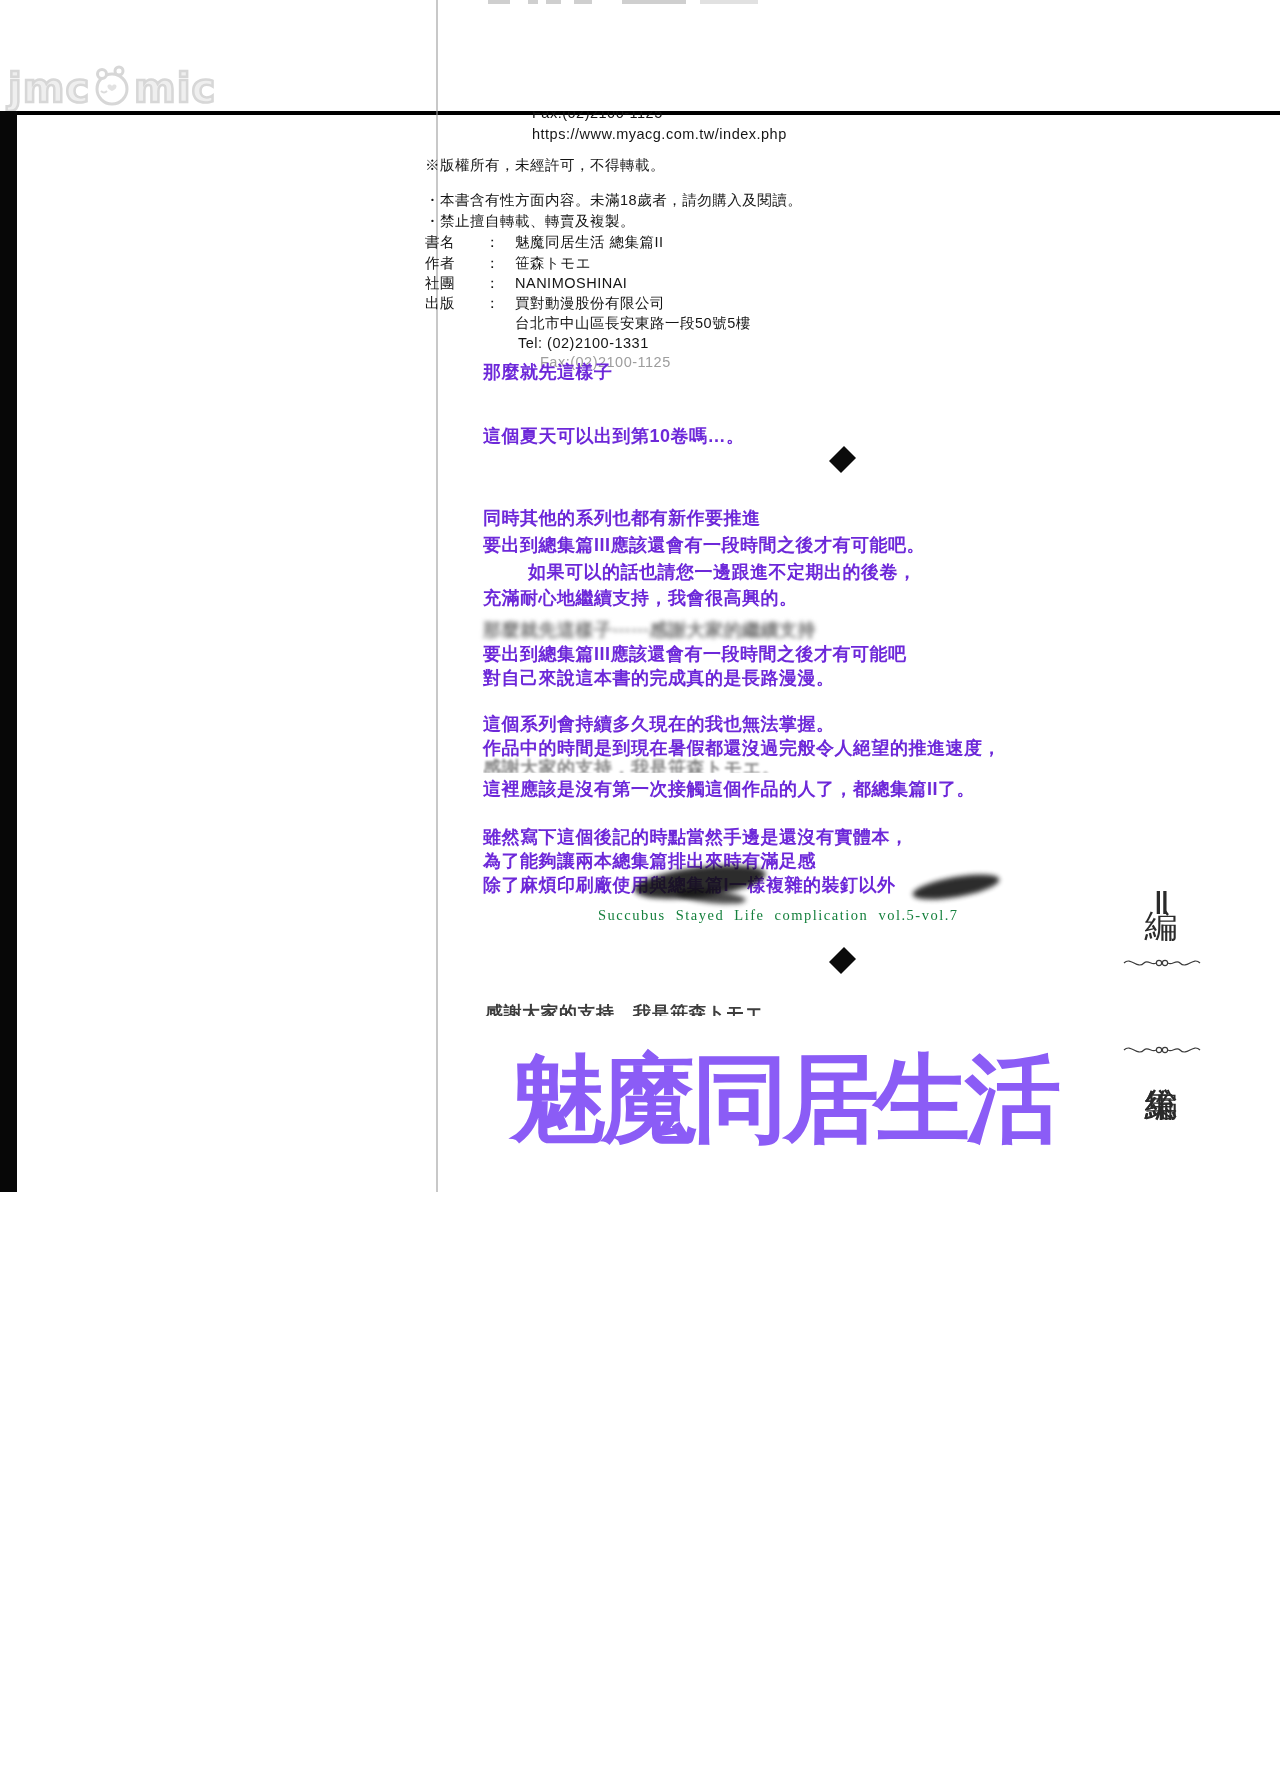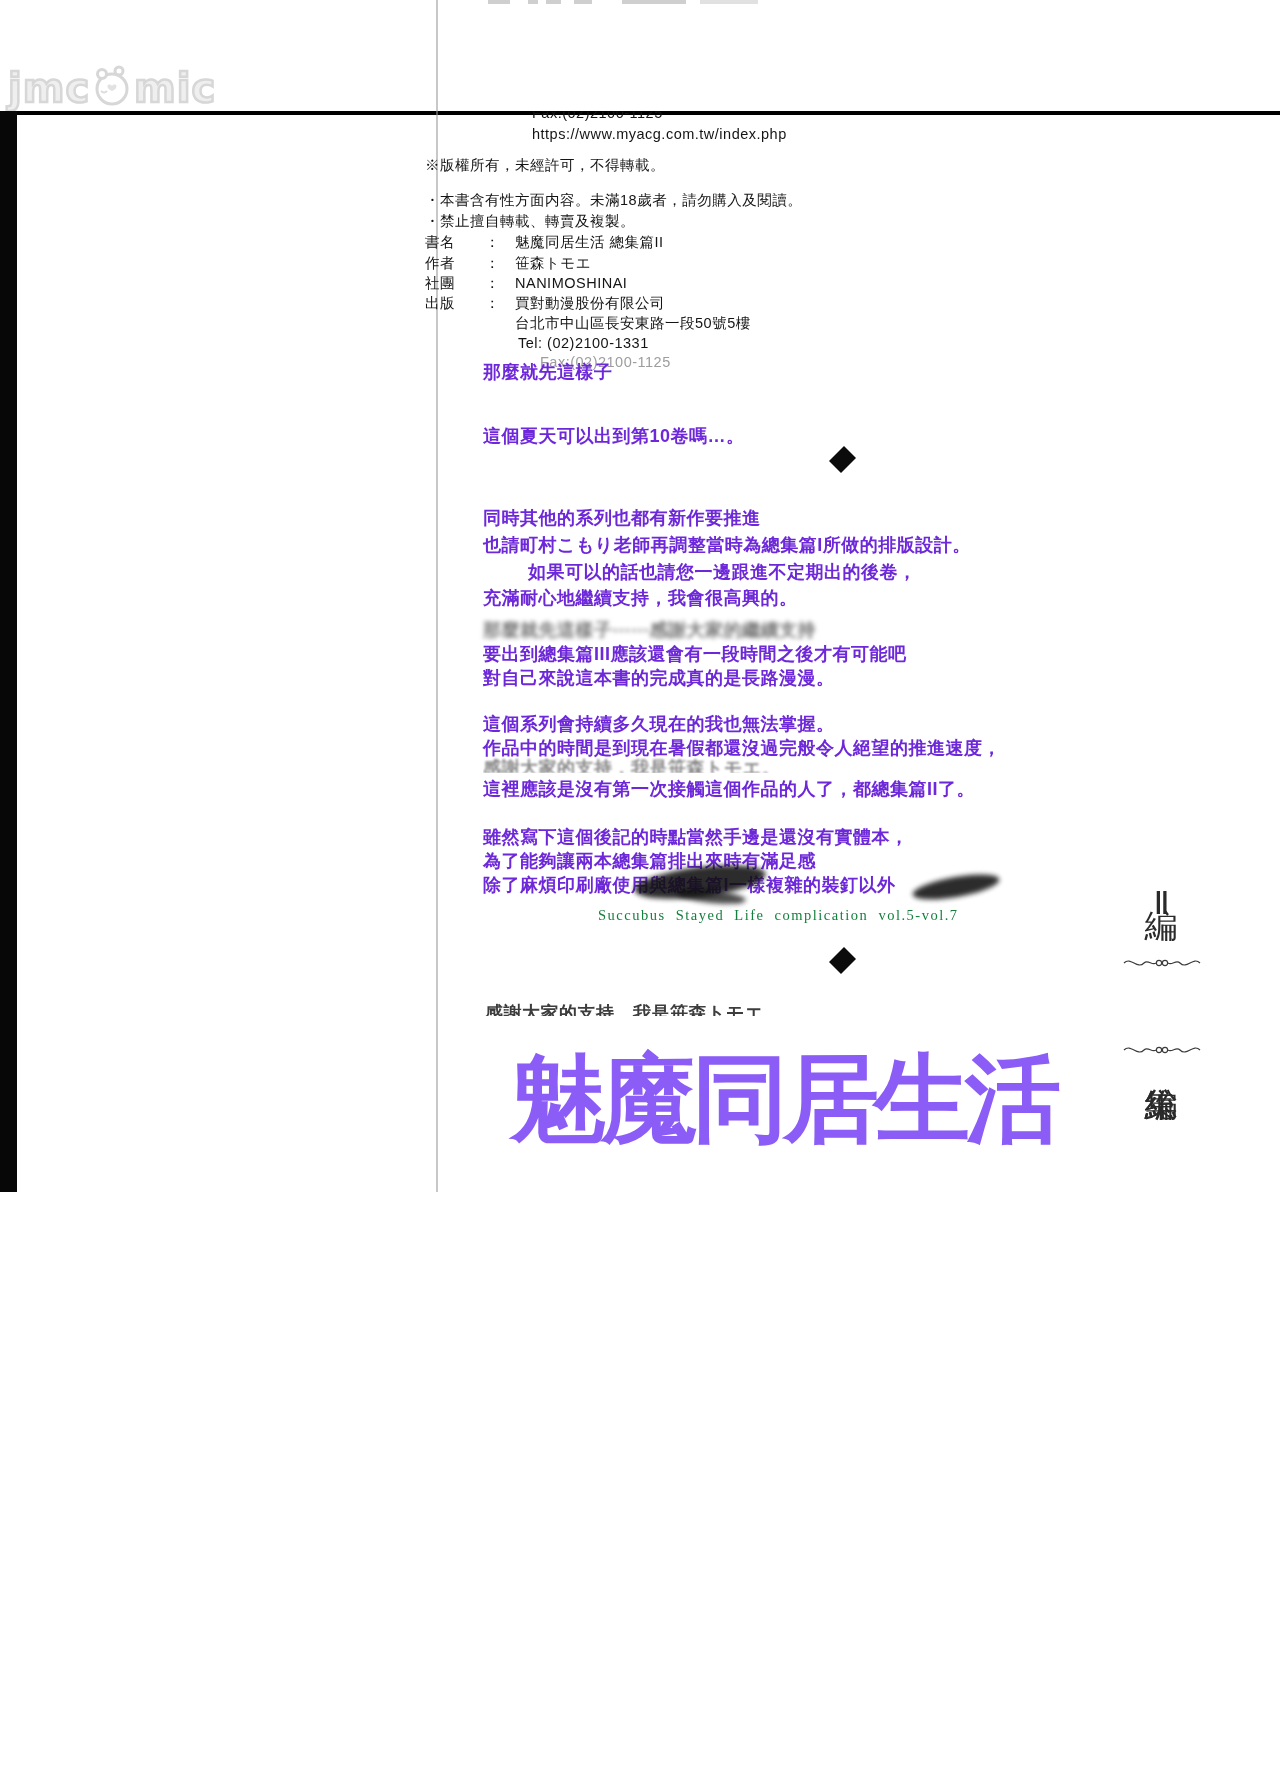--- a/index.html
+++ b/index.html
@@ -115,21 +115,21 @@
   <div class="abs colo" style="left:515px;top:313px;">台北市中山區長安東路一段50號5樓</div>
   <div class="abs colo" style="left:518px;top:333px;">Tel: (02)2100-1331</div>
   <div class="abs colo ghost-fax" style="left:540px;top:352px;">Fax:(02)2100-1125</div>
 
   <div class="abs aft" style="left:483px;top:360px;">那麼就先這樣子</div>
   <div class="abs aft" style="left:483px;top:424px;">這個夏天可以出到第10卷嗎…。</div>
 
   <div class="diamond" style="left:834px;top:451px;"></div>
 
   <div class="abs aft" style="left:483px;top:506px;">同時其他的系列也都有新作要推進</div>
-  <div class="abs aft" style="left:483px;top:533px;">也請町村こもり老師再調整當時為總集篇I所做的排版設計。</div>
+  <div class="abs aft" style="left:483px;top:533px;">要出到總集篇III應該還會有一段時間之後才有可能吧。</div>
   <div class="abs aft" style="left:490px;top:560px;margin-left:38px;">如果可以的話也請您一邊跟進不定期出的後卷，</div>
   <div class="abs aft" style="left:483px;top:586px;">充滿耐心地繼續支持，我會很高興的。</div>
 
   <div class="abs aft ghost-blur" style="left:483px;top:618px;">那麼就先這樣子⋯⋯感謝大家的繼續支持</div>
   <div class="abs aft" style="left:483px;top:642px;">要出到總集篇III應該還會有一段時間之後才有可能吧</div>
   <div class="abs aft" style="left:483px;top:666px;">對自己來說這本書的完成真的是長路漫漫。</div>
 
   <div class="abs aft" style="left:483px;top:712px;">這個系列會持續多久現在的我也無法掌握。</div>
   <div class="abs aft" style="left:483px;top:736px;">作品中的時間是到現在暑假都還沒過完般令人絕望的推進速度，</div>
   <div class="abs aft ghost-faded" style="left:483px;top:756px;">感謝大家的支持，我是笹森トモエ。</div>

